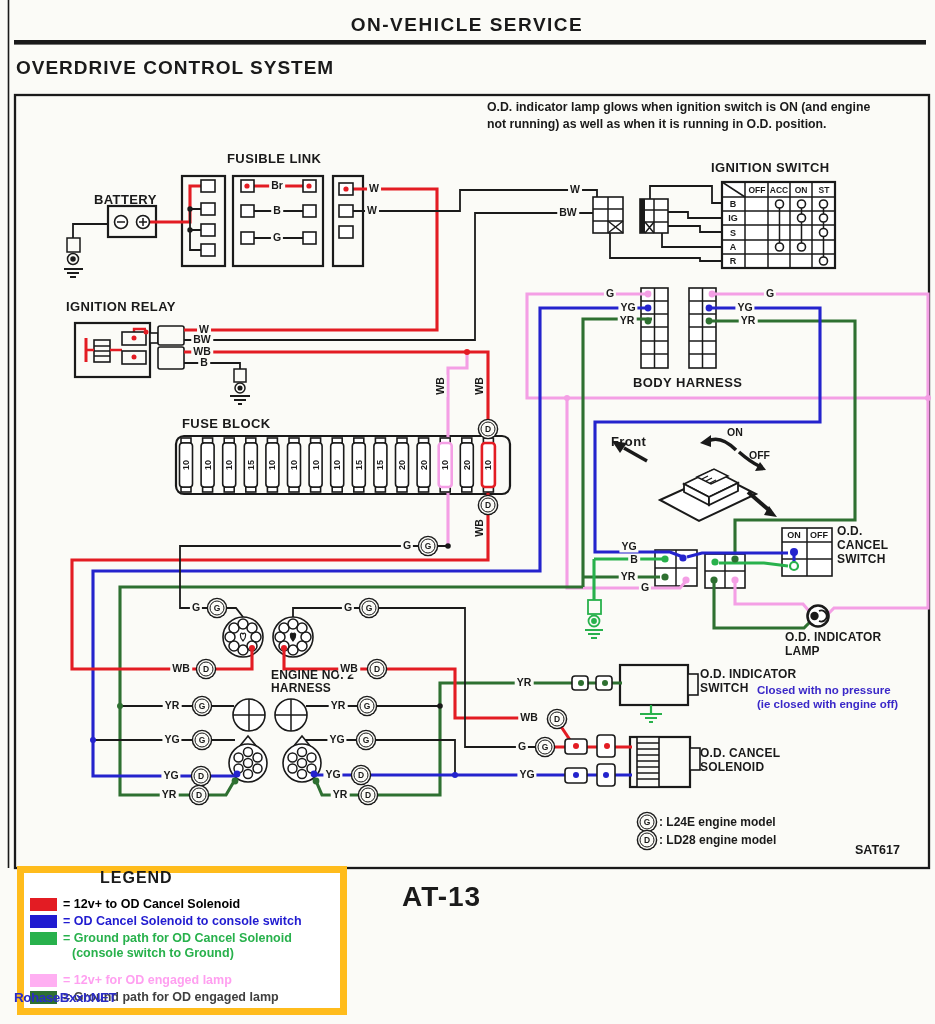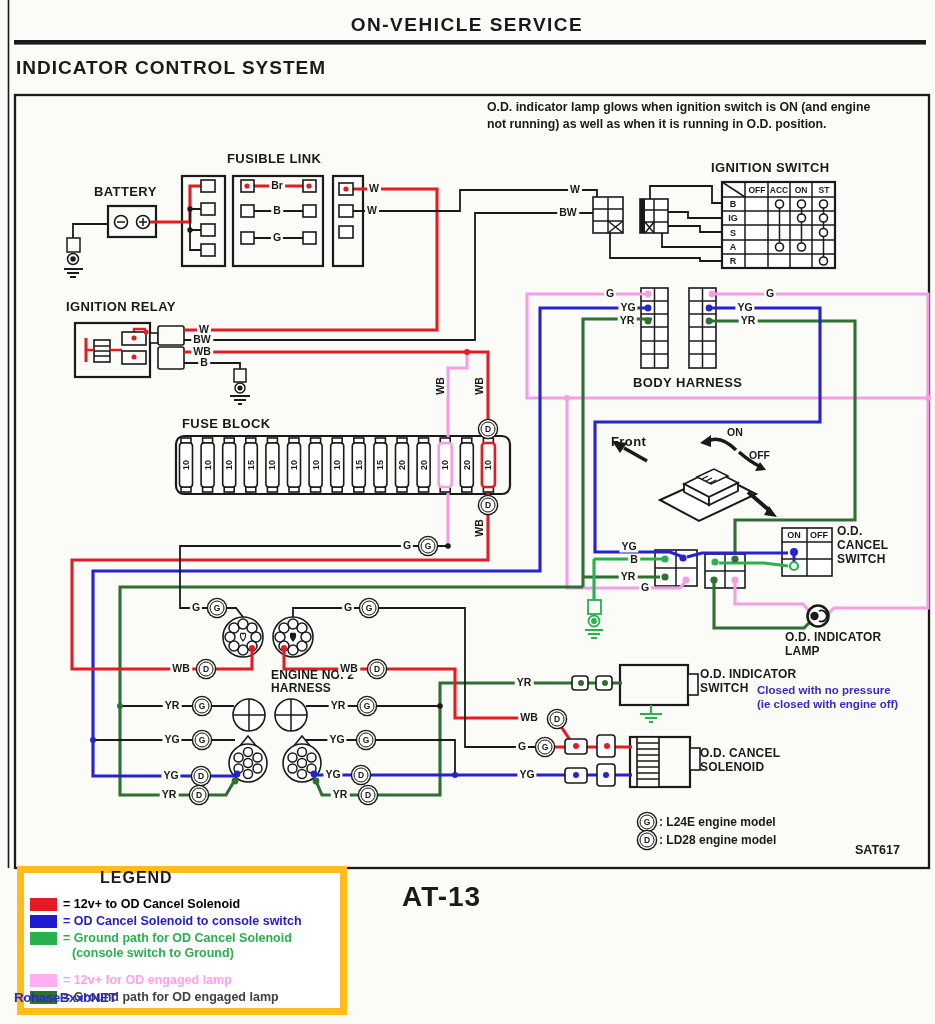--- a/index.html
+++ b/index.html
@@ -441,25 +441,25 @@
       <polygon points="700,443 711,435 711,447"></polygon>
       <path d="M739,452 C747,459 753,463 759,466" stroke="#1a1a1a" stroke-width="3.5" fill="none"></path>
       <polygon points="766,470 755,471 760,462"></polygon>
       <path d="M748,492 L770,511" stroke="#1a1a1a" stroke-width="4" fill="none"></path>
       <polygon points="777,517 764,515 769,506"></polygon>
     </g>
   </g>
 </svg>
 
 <div class="hdr" style="left:467px;top:14px">ON-VEHICLE SERVICE</div>
-<div class="sec" style="left:16px;top:57px">INDICATOR CONTROL SYSTEM</div>
+<div class="sec" style="left:16px;top:57px">OVERDRIVE CONTROL SYSTEM</div>
 <div class="note" style="left:487px;top:100px">O.D. indicator lamp glows when ignition switch is ON (and engine</div>
 <div class="note" style="left:487px;top:117px">not running) as well as when it is running in O.D. position.</div>
 
-<div class="cmp" style="left:94px;top:184px">BATTERY</div>
+<div class="cmp" style="left:94px;top:192px">BATTERY</div>
 <div class="cmp" style="left:227px;top:151px">FUSIBLE LINK</div>
 <div class="cmp" style="left:711px;top:160px">IGNITION SWITCH</div>
 <div class="cmp" style="left:66px;top:299px">IGNITION RELAY</div>
 <div class="cmp" style="left:182px;top:416px">FUSE BLOCK</div>
 <div class="cmp" style="left:633px;top:375px">BODY HARNESS</div>
 <div class="cmp2" style="left:271px;top:668px">ENGINE NO. 2</div>
 <div class="cmp2" style="left:271px;top:681px">HARNESS</div>
 <div class="cmp" style="left:611px;top:434px">Front</div>
 <div class="small" style="left:727px;top:426px">ON</div>
 <div class="small" style="left:749px;top:449px">OFF</div>

